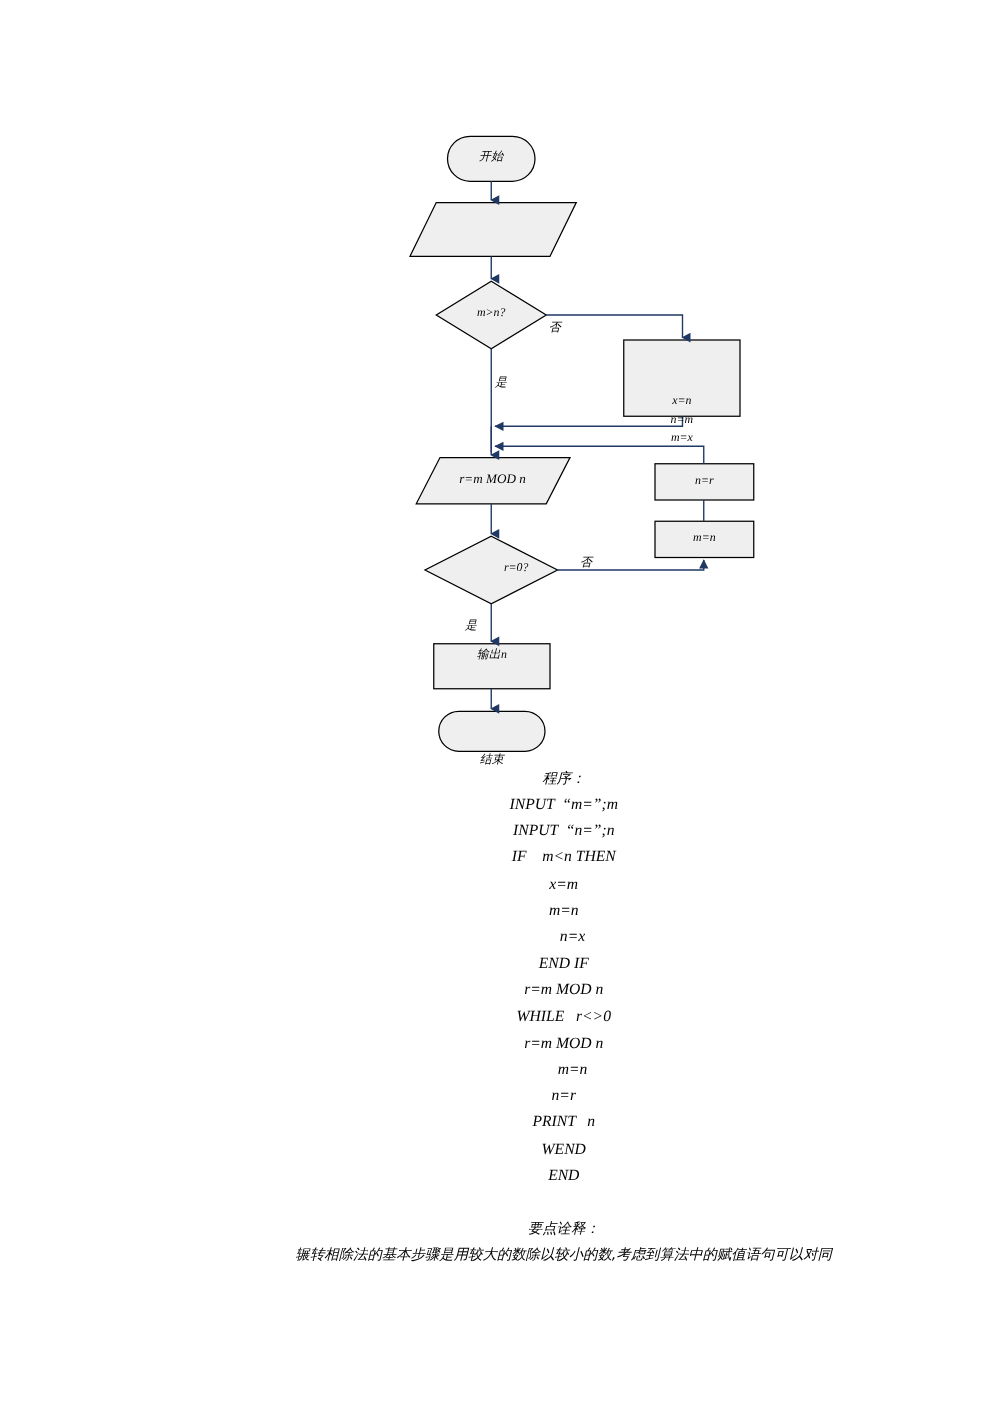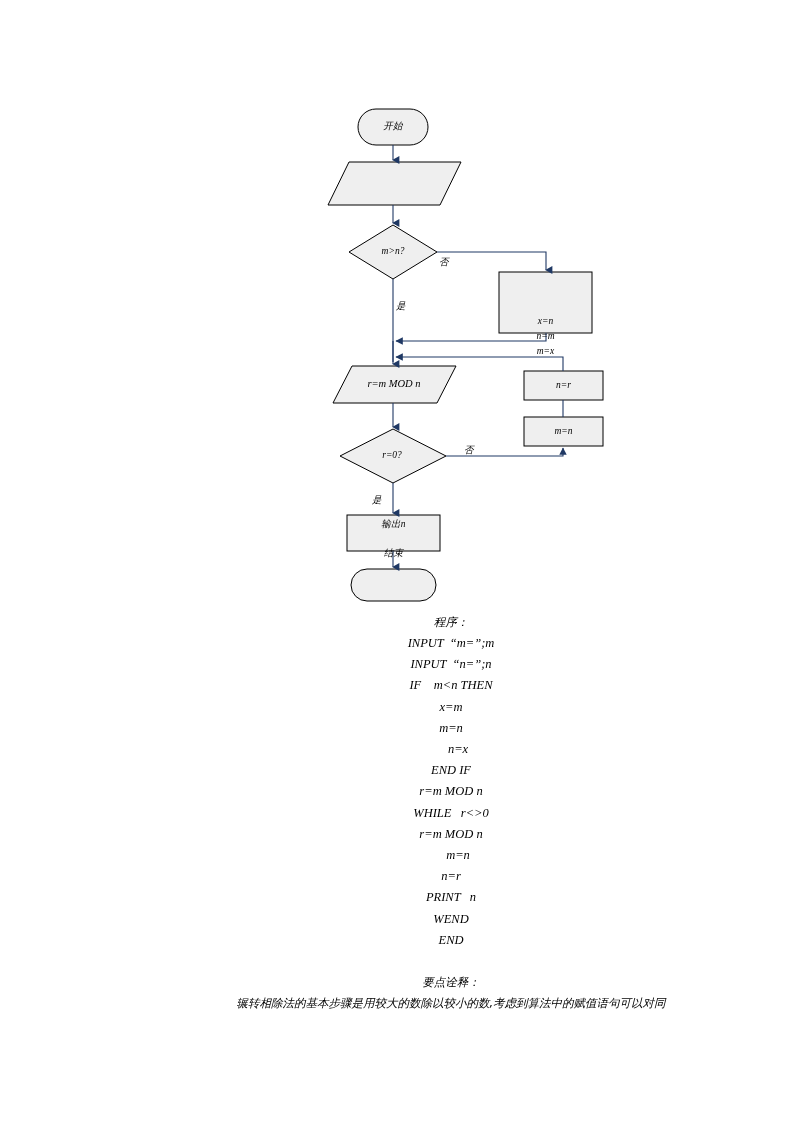--- a/index.html
+++ b/index.html
@@ -165,29 +165,29 @@
 
 
     <div class="node-label label-code" style="left:363px; top:240px; width:60px; height:24px;">m&gt;n?</div>
 
     <div class="node-label label-code" style="left:499px; top:272px; width:93px; height:61px; line-height:1.55;margin-top:34px;">x=n
 n=m
 m=x</div>
 
     <div class="node-label label-code" style="left:334px; top:372px; width:120px; height:24px; font-size:10.5px;">r=m MOD n</div>
 
-    <div class="node-label label-code" style="left:362px; top:445px; width:60px; height:22px;">r=0?</div>
+    <div class="node-label label-code" style="left:383px; top:445px; width:60px; height:22px;">r=0?</div>
 
     <div class="node-label label-code" style="left:524px; top:371px; width:79px; height:29px;">n=r</div>
 
     <div class="node-label label-code" style="left:524px; top:417px; width:79px; height:29px;">m=n</div>
 
     <div class="node-label label-cn" style="left:347px; top:515px; width:93px; height:20px;">输出n</div>
 
-    <div class="node-label label-cn" style="left:351px; top:538px; width:85px; height:32px;">结束</div>
+    <div class="node-label label-cn" style="left:351px; top:593px; width:85px; height:32px;">结束</div>
 
     <div class="branch-label" style="left:439px; top:256px;">否</div>
 
     <div class="branch-label" style="left:396px; top:300px;">是</div>
 
     <div class="branch-label" style="left:464px; top:444px;">否</div>
 
     <div class="branch-label" style="left:372px; top:494px;">是</div>
   </div>
 

